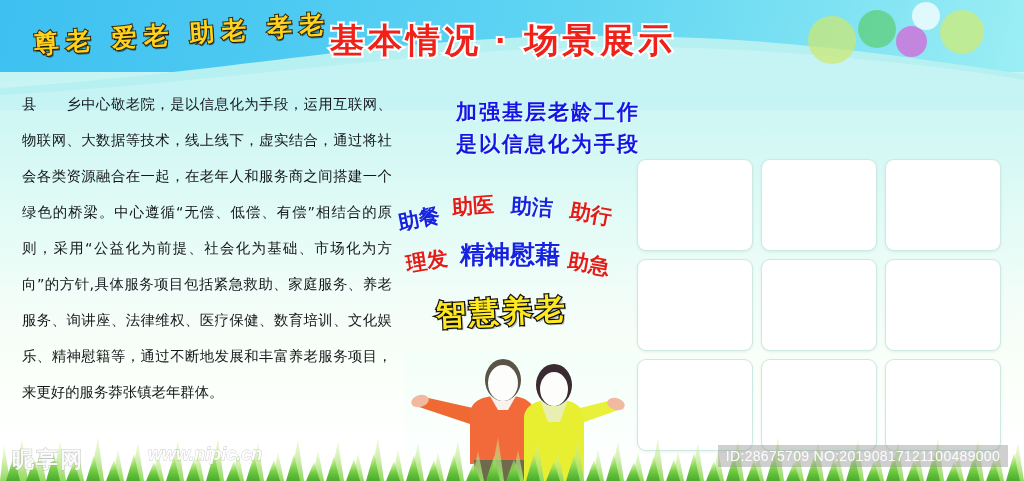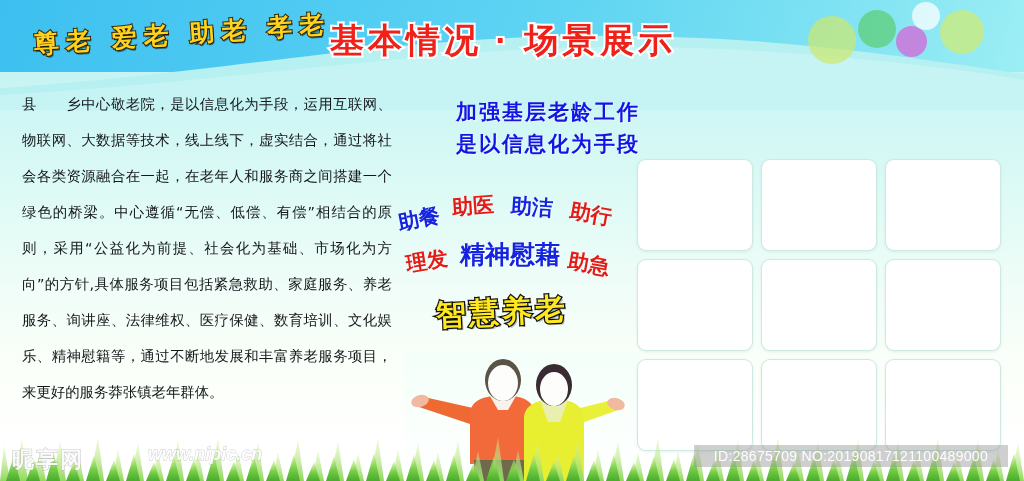--- a/index.html
+++ b/index.html
@@ -135,21 +135,21 @@
     position:absolute;left:128px;bottom:16px;
     font-size:18px;font-style:italic;font-weight:bold;
     color:rgba(255,255,255,.92);
     -webkit-text-stroke:0.8px rgba(150,150,150,.5);
     paint-order:stroke fill;
     white-space:nowrap;
     margin-left:20px;
   }
   .wm-id{
     position:absolute;right:16px;bottom:14px;
-    padding:3px 20px;
+    padding:3px 8px;
     background:rgba(140,140,140,.42);
     color:rgba(255,255,255,.95);
     font-size:14px;letter-spacing:0.3px;white-space:nowrap;
   }
 </style>
 </head>
 <body>
 
 <div id="poster">
 

